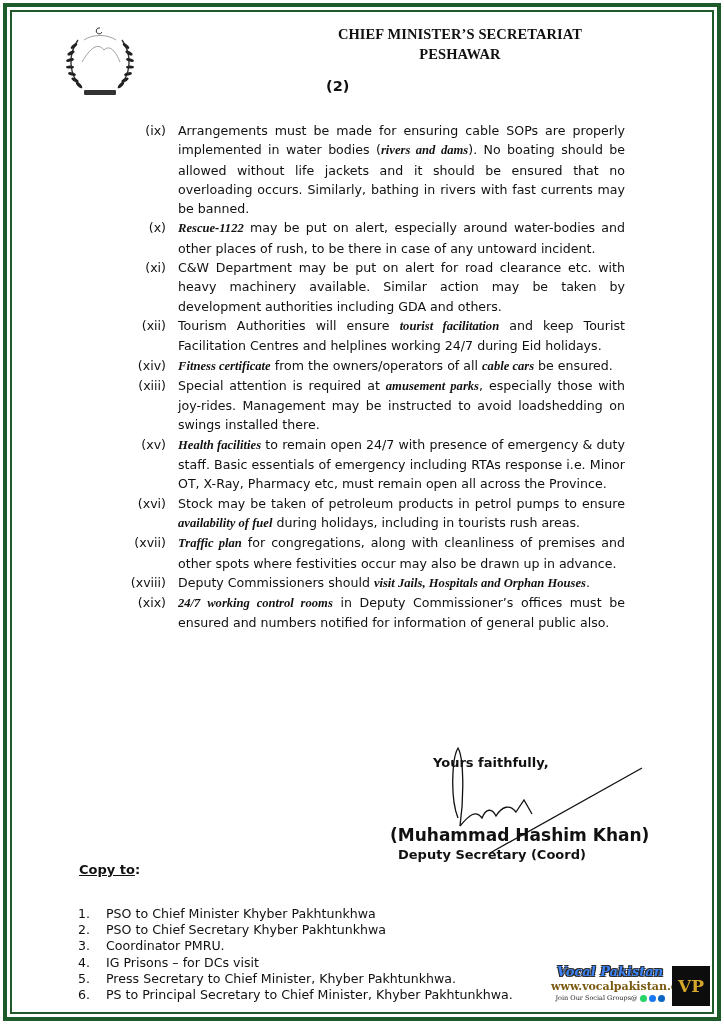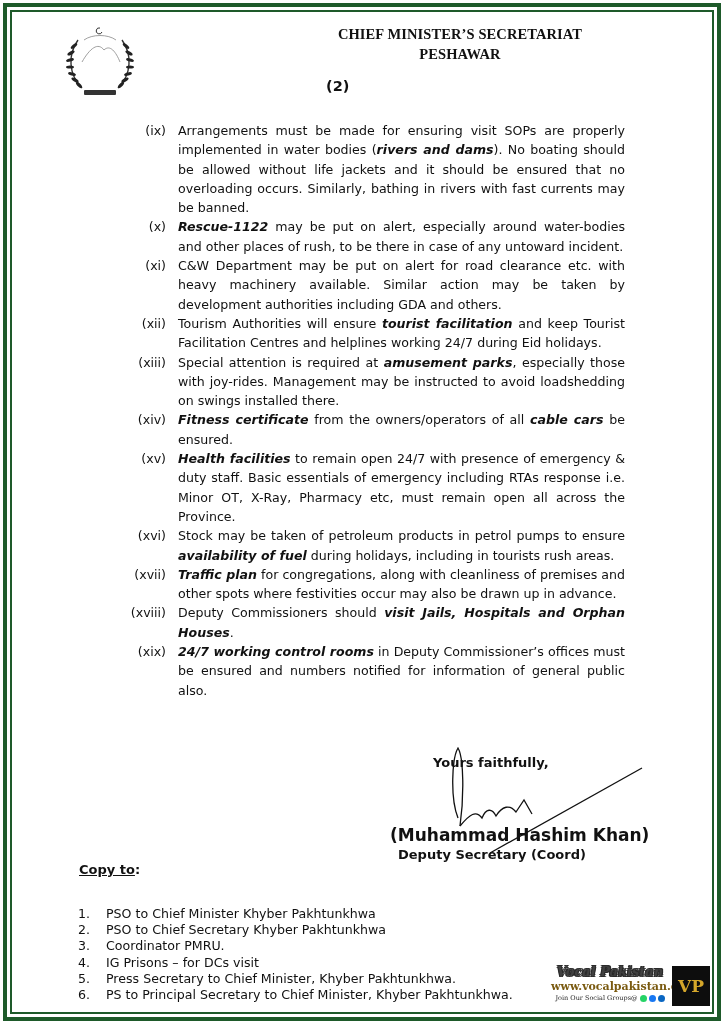--- a/index.html
+++ b/index.html
@@ -28,40 +28,40 @@
 
   .items { position: absolute; left: 120px; top: 121px; width: 505px; }
   .item { display: flex; margin-bottom: 0; }
   .item .num {
     width: 58px; flex: 0 0 58px; text-align: right; padding-right: 12px;
     font-size: 12.6px; line-height: 19.3px;
   }
   .item .txt {
     flex: 1; font-size: 12.6px; line-height: 19.3px; text-align: justify;
   }
-  .bi { font-weight: bold; font-style: italic; }
+  .bi { font-weight: bold; font-style: italic; font-family: Liberation Serif, serif; }
   .b { font-weight: normal; }
 
   .closing { position: absolute; left: 433px; top: 755px; font-weight: bold; font-size: 13px; }
   .sig-name { position: absolute; left: 390px; top: 826px; font-weight: bold; font-size: 17px; line-height: 19px; }
   .sig-title { position: absolute; left: 398px; top: 845px; font-weight: bold; font-size: 13px; line-height: 19px; }
   .signature { position: absolute; left: 420px; top: 738px; width: 230px; height: 130px; pointer-events: none; }
 
   .copy-to { position: absolute; left: 79px; top: 862px; font-weight: bold; font-size: 13px; }
   .copy-to .u { text-decoration: underline; }
 
   .copy-list { position: absolute; left: 78px; top: 906px; list-style: none; }
   .copy-list li { display: flex; font-size: 12.6px; line-height: 16.2px; }
   .copy-list .n { width: 28px; }
 
   .watermark { position: absolute; left: 551px; top: 964px; width: 160px; height: 44px; }
   .wm-text { position: absolute; left: 0; top: 0; width: 118px; text-align: center; }
   .wm-brand {
     font-family: "DejaVu Serif", serif; font-style: italic; font-weight: bold;
-    font-size: 13px; color: #404040;
+    font-size: 13px; color: #3b82f6;
     text-shadow: -1px -1px 0 #2a2a2a, 1px -1px 0 #2a2a2a, -1px 1px 0 #2a2a2a, 1px 1px 0 #2a2a2a;
   }
   .wm-url { font-family: "DejaVu Serif", serif; font-weight: bold; font-size: 11px; color: #7a5a10; margin-top: 1px; }
   .wm-join { font-family: "DejaVu Serif", serif; font-size: 6.5px; color: #222; margin-top: 1px; display: flex; align-items: center; justify-content: center; gap: 2px; }
   .dot { display: inline-block; width: 7px; height: 7px; border-radius: 50%; }
   .wm-logo {
     position: absolute; left: 121px; top: 2px; width: 38px; height: 40px; background: #0d0d0d;
     display: flex; align-items: center; justify-content: center;
     font-family: "DejaVu Serif", serif; font-weight: bold; font-size: 17px; color: #d4a62a;
   }
@@ -101,41 +101,41 @@
 
 <div class="header">
   <div class="line">CHIEF MINISTER’S SECRETARIAT</div>
   <div class="line">PESHAWAR</div>
 </div>
 <div class="page-no">(2)</div>
 
 <div class="items" id="items">
     <div class="item">
       <div class="num">(ix)</div>
-      <div class="txt"><span>Arrangements must be made for ensuring visit SOPs are properly implemented in water bodies (</span><span class="bi">rivers and dams</span><span>). No boating should be allowed without life jackets and it should be ensured that no overloading occurs. Similarly, bathing in rivers with fast currents may be banned.</span></div>
+      <div class="txt"><span>Arrangements must be made for ensuring cable SOPs are properly implemented in water bodies (</span><span class="bi">rivers and dams</span><span>). No boating should be allowed without life jackets and it should be ensured that no overloading occurs. Similarly, bathing in rivers with fast currents may be banned.</span></div>
     </div>
     <div class="item">
       <div class="num">(x)</div>
       <div class="txt"><span class="bi">Rescue-1122</span><span> may be put on alert, especially around water-bodies and other places of rush, to be there in case of any untoward incident.</span></div>
     </div>
     <div class="item">
       <div class="num">(xi)</div>
       <div class="txt"><span>C&amp;W Department may be put on alert for </span><span class="b">road clearance</span><span> etc. with heavy machinery available. Similar action may be taken by development authorities including GDA and others.</span></div>
     </div>
     <div class="item">
       <div class="num">(xii)</div>
       <div class="txt"><span>Tourism Authorities will ensure </span><span class="bi">tourist facilitation</span><span> and keep Tourist Facilitation Centres and helplines working 24/7 during Eid holidays.</span></div>
     </div>
     <div class="item">
+      <div class="num">(xiv)</div>
+      <div class="txt"><span class="bi">Fitness certificate</span><span> from the owners/operators of all </span><span class="bi">cable cars</span><span> be ensured.</span></div>
+    </div>
+    <div class="item">
       <div class="num">(xiii)</div>
       <div class="txt"><span>Special attention is required at </span><span class="bi">amusement parks</span><span>, especially those with joy-rides. Management may be instructed to avoid loadshedding on swings installed there.</span></div>
-    </div>
-    <div class="item">
-      <div class="num">(xiv)</div>
-      <div class="txt"><span class="bi">Fitness certificate</span><span> from the owners/operators of all </span><span class="bi">cable cars</span><span> be ensured.</span></div>
     </div>
     <div class="item">
       <div class="num">(xv)</div>
       <div class="txt"><span class="bi">Health facilities</span><span> to remain open 24/7 with presence of emergency &amp; duty staff. Basic essentials of emergency including RTAs response i.e. Minor OT, X-Ray, Pharmacy etc, must remain open all across the Province.</span></div>
     </div>
     <div class="item">
       <div class="num">(xvi)</div>
       <div class="txt"><span>Stock may be taken of petroleum products in petrol pumps to ensure </span><span class="bi">availability of fuel</span><span> during holidays, including in tourists rush areas.</span></div>
     </div>
     <div class="item">

